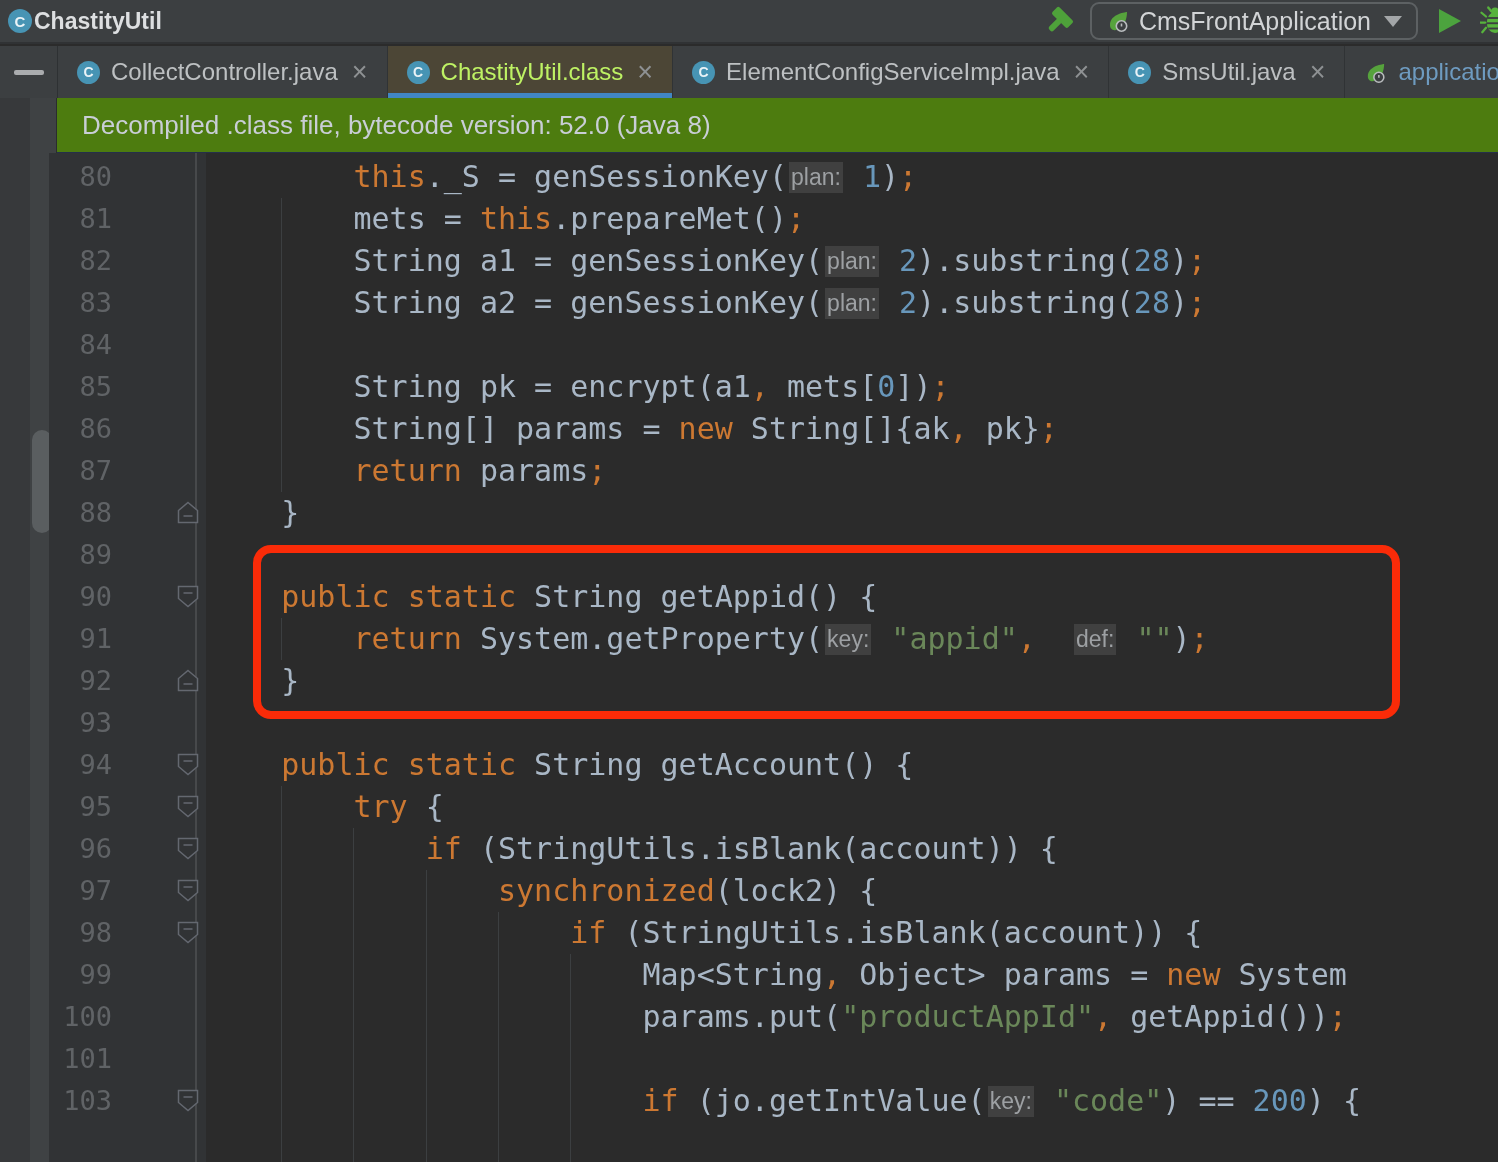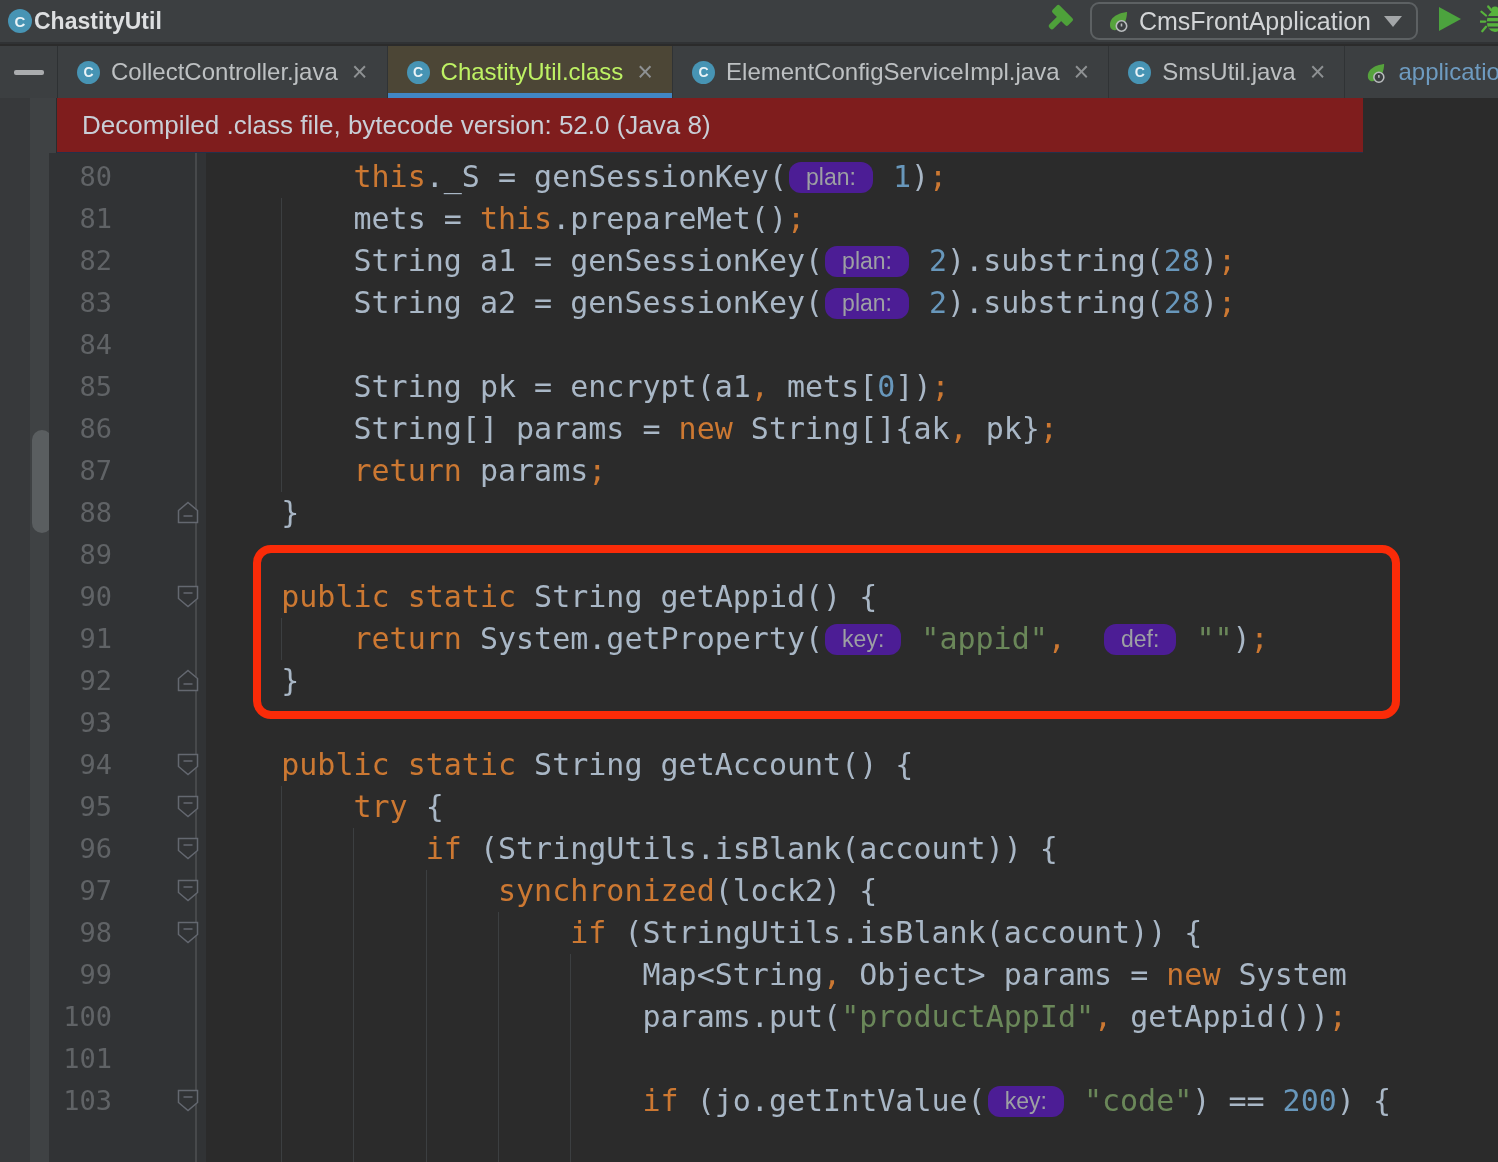--- a/index.html
+++ b/index.html
@@ -13,21 +13,21 @@
     position:absolute;left:0;top:0;width:1498px;height:44px;
     background:#3C3F41;border-bottom:2px solid #303234;
     display:flex;align-items:center;padding:0 0 0 8px;box-sizing:border-box;
   }
   .class-badge{
     width:24px;height:24px;border-radius:50%;background:#4794B4;
     color:#EAF3F7;font-size:15px;font-weight:bold;
     display:inline-flex;align-items:center;justify-content:center;flex:none;
   }
   .win-title{color:#DDDFE1;font-size:23px;font-weight:600;margin-left:2px;}
-  .titlebar-right{margin-left:auto;display:flex;align-items:flex-start;gap:14px;padding-right:0;}
+  .titlebar-right{margin-left:auto;display:flex;align-items:center;gap:14px;padding-right:0;}
   .icon-btn{display:inline-flex;align-items:center;justify-content:center;width:34px;height:34px;flex:none;}
   .run-chip{
     display:inline-flex;align-items:center;gap:9px;height:38px;
     border:2px solid #5D6163;border-radius:9px;padding:0 14px;box-sizing:border-box;
   }
   .run-chip-label{color:#D2D4D6;font-size:25px;}
   .caret-down{width:0;height:0;border-left:9px solid transparent;border-right:9px solid transparent;border-top:11px solid #A3A6A8;margin-left:4px;}
   .bug-wrap{width:30px;height:36px;overflow:visible;flex:none;}
   
   .tabbar{
@@ -46,22 +46,22 @@
   }
   .tab.active{background:#4C4636;}
   .tab-underline{position:absolute;left:0;bottom:0;width:100%;height:5px;background:#4186C4;}
   .tab-label{color:#BDC0C2;font-size:24px;white-space:nowrap;}
   .tab.active .tab-label{color:#bef264;}
   .tab-label.colored{color:#6E9BC0;}
   .tab-close{color:#8E9193;font-size:27px;line-height:1;margin-left:3px;}
   .tab .class-badge{width:23px;height:23px;font-size:14px;}
   
   .banner{
-    position:absolute;left:57px;top:98px;width:1306px;height:55px;
-    background:#7f1d1d;border-bottom:1px solid #24304a;box-sizing:border-box;
+    position:absolute;left:57px;top:98px;width:1441px;height:55px;
+    background:#4d7c0f;border-bottom:1px solid #24304a;box-sizing:border-box;
     display:flex;align-items:center;
   }
   .banner-text{color:#C9CED6;font-size:26px;padding-left:25px;}
   
   .strip-outer{position:absolute;left:0;top:98px;width:30px;height:1064px;background:#37393B;}
   .strip-inner{position:absolute;left:30px;top:98px;width:27px;height:1064px;background:#3F4244;border-right:1px solid #2a2c2e;box-sizing:border-box;}
   .scroll-thumb{position:absolute;left:32px;top:430px;width:20px;height:103px;background:#5A5E60;border-radius:10px;}
   
   .editor{
     position:absolute;left:49px;top:153px;width:1441px;height:1009px;
@@ -78,23 +78,23 @@
     font-size:27px;position:relative;z-index:2;
   }
   .fold-cell{width:97px;flex:none;position:relative;z-index:2;}
   .fold-cell svg{position:absolute;left:65px;top:9px;}
   .code-text{flex:1;font-size:30px;color:#A9B7C6;overflow:hidden;position:relative;z-index:2;}
   .tok-kw{color:#CC7832;}
   .tok-num{color:#6897BB;}
   .tok-str{color:#6A8759;}
   .tok-punc{color:#CC7832;}
   .tok-hint{
-    display:inline-block;background:#4c1d95;color:#9DA0A3;
+    display:inline-block;background:#404040;color:#9DA0A3;
     font-family:"Liberation Sans",sans-serif;font-size:23px;line-height:31px;
-    border-radius:12px;padding:0 17px;margin:0 2px;vertical-align:2px;
+    border-radius:0;padding:0 2px;margin:0 2px;vertical-align:2px;
   }
   
   .red-box{
     position:absolute;left:253px;top:545px;width:1147px;height:174px;
     border:8px solid #FA2B08;border-radius:18px;box-sizing:border-box;z-index:5;
     pointer-events:none;
   }
 </style>
 </head>
 <body>

